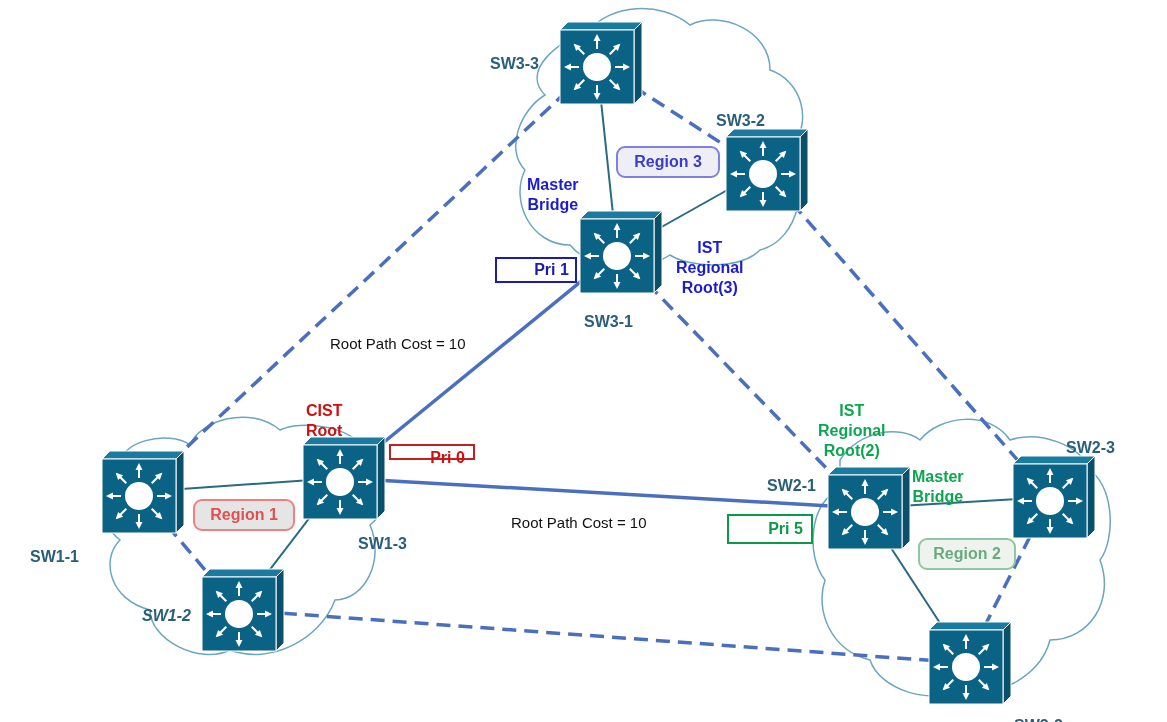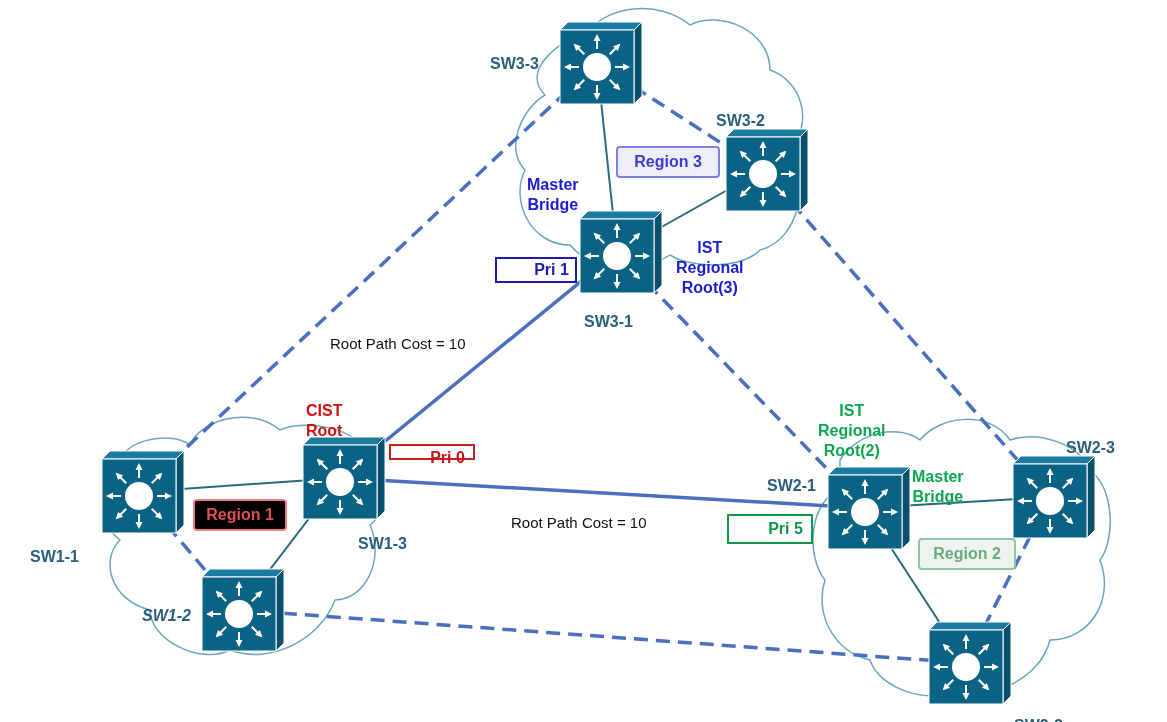--- a/index.html
+++ b/index.html
@@ -4,21 +4,21 @@
 <style>
   html, body { margin: 0; padding: 0; background: #ffffff; }
   body { width: 1167px; height: 722px; position: relative; overflow: hidden;
          font-family: "Liberation Sans", sans-serif; }
   svg#diagram { position: absolute; left: 0; top: 0; }
   .lbl { position: absolute; font-weight: bold; font-size: 16px; line-height: 20px; white-space: nowrap; margin-top: 12px; }
   .sw-lbl { color: #2a5f7a; font-size: 16px; }
   .plain { position: absolute; font-size: 15px; color: #111; white-space: nowrap; }
   .pri { position: absolute; width: 82px; height: 26px; border: 2px solid; box-sizing: border-box;
          text-align: center; font-weight: bold; font-size: 16px; line-height: 22px; background: #fff; padding-left: 31px; }
-  .region { position: absolute; border: 2px solid; border-radius: 4px; box-sizing: border-box;
+  .region { position: absolute; border: 2px solid; border-radius: 9px; box-sizing: border-box;
             text-align: center; font-weight: bold; font-size: 16px; line-height: 28px; height: 32px; }
   .c { text-align: center; }
 </style>
 </head>
 <body>
 
 <svg id="diagram" width="1167" height="722" viewBox="0 0 1167 722">
 
   <g fill="none" stroke="#6aa6c0" stroke-width="1.5">
     <path d="M545,95 C520,70 560,40 590,30 C610,5 660,0 690,25 C720,10 770,30 770,70 C800,80 815,120 790,150 C810,180 800,240 760,250 C740,270 690,268 670,255 C640,275 590,270 570,245 C530,245 510,200 525,170 C505,150 520,110 545,95 Z"></path>
@@ -259,21 +259,21 @@
           <line x1="597" y1="49" x2="597" y2="36" stroke="#fff" stroke-width="2"></line>
           <polygon points="597,34 600.5,41 593.5,41" fill="#fff"></polygon>
           <line x1="609.7279220613578" y1="54.27207793864214" x2="618.9203102167829" y2="45.07968978321702" stroke="#fff" stroke-width="2"></line>
           <polygon points="620.334523779156,43.66547622084393 617.8596500450031,51.09009742330267 612.9099025766974,46.14034995499684" fill="#fff"></polygon>
           <circle cx="597" cy="67" r="14" fill="#fff"></circle>
         </g>
       </g>
     </g>
 </svg>
 
-<div class="region" style="left:193px;top:499px;width:94px;color:#e05050;border-color:#f08080;background:#000000;">Region 1</div>
+<div class="region" style="left:193px;top:499px;width:102px;color:#e05050;border-color:#f08080;background:#e5e5e5;">Region 1</div>
 <div class="region" style="left:918px;top:538px;width:98px;color:#6aaa80;border-color:#8ec8a0;background:#eef3ee;">Region 2</div>
 <div class="region" style="left:616px;top:146px;width:104px;color:#3a3ad0;border-color:#8080e0;background:#eeeef6;">Region 3</div>
 
 <div class="lbl sw-lbl" style="left:490px;top:42px;">SW3-3</div>
 <div class="lbl sw-lbl" style="left:716px;top:99px;">SW3-2</div>
 <div class="lbl sw-lbl" style="left:584px;top:300px;">SW3-1</div>
 <div class="lbl sw-lbl" style="left:30px;top:535px;">SW1-1</div>
 <div class="lbl sw-lbl" style="left:142px;top:594px;font-style:italic;">SW1-2</div>
 <div class="lbl sw-lbl" style="left:358px;top:522px;">SW1-3</div>
 <div class="lbl sw-lbl" style="left:767px;top:464px;">SW2-1</div>

